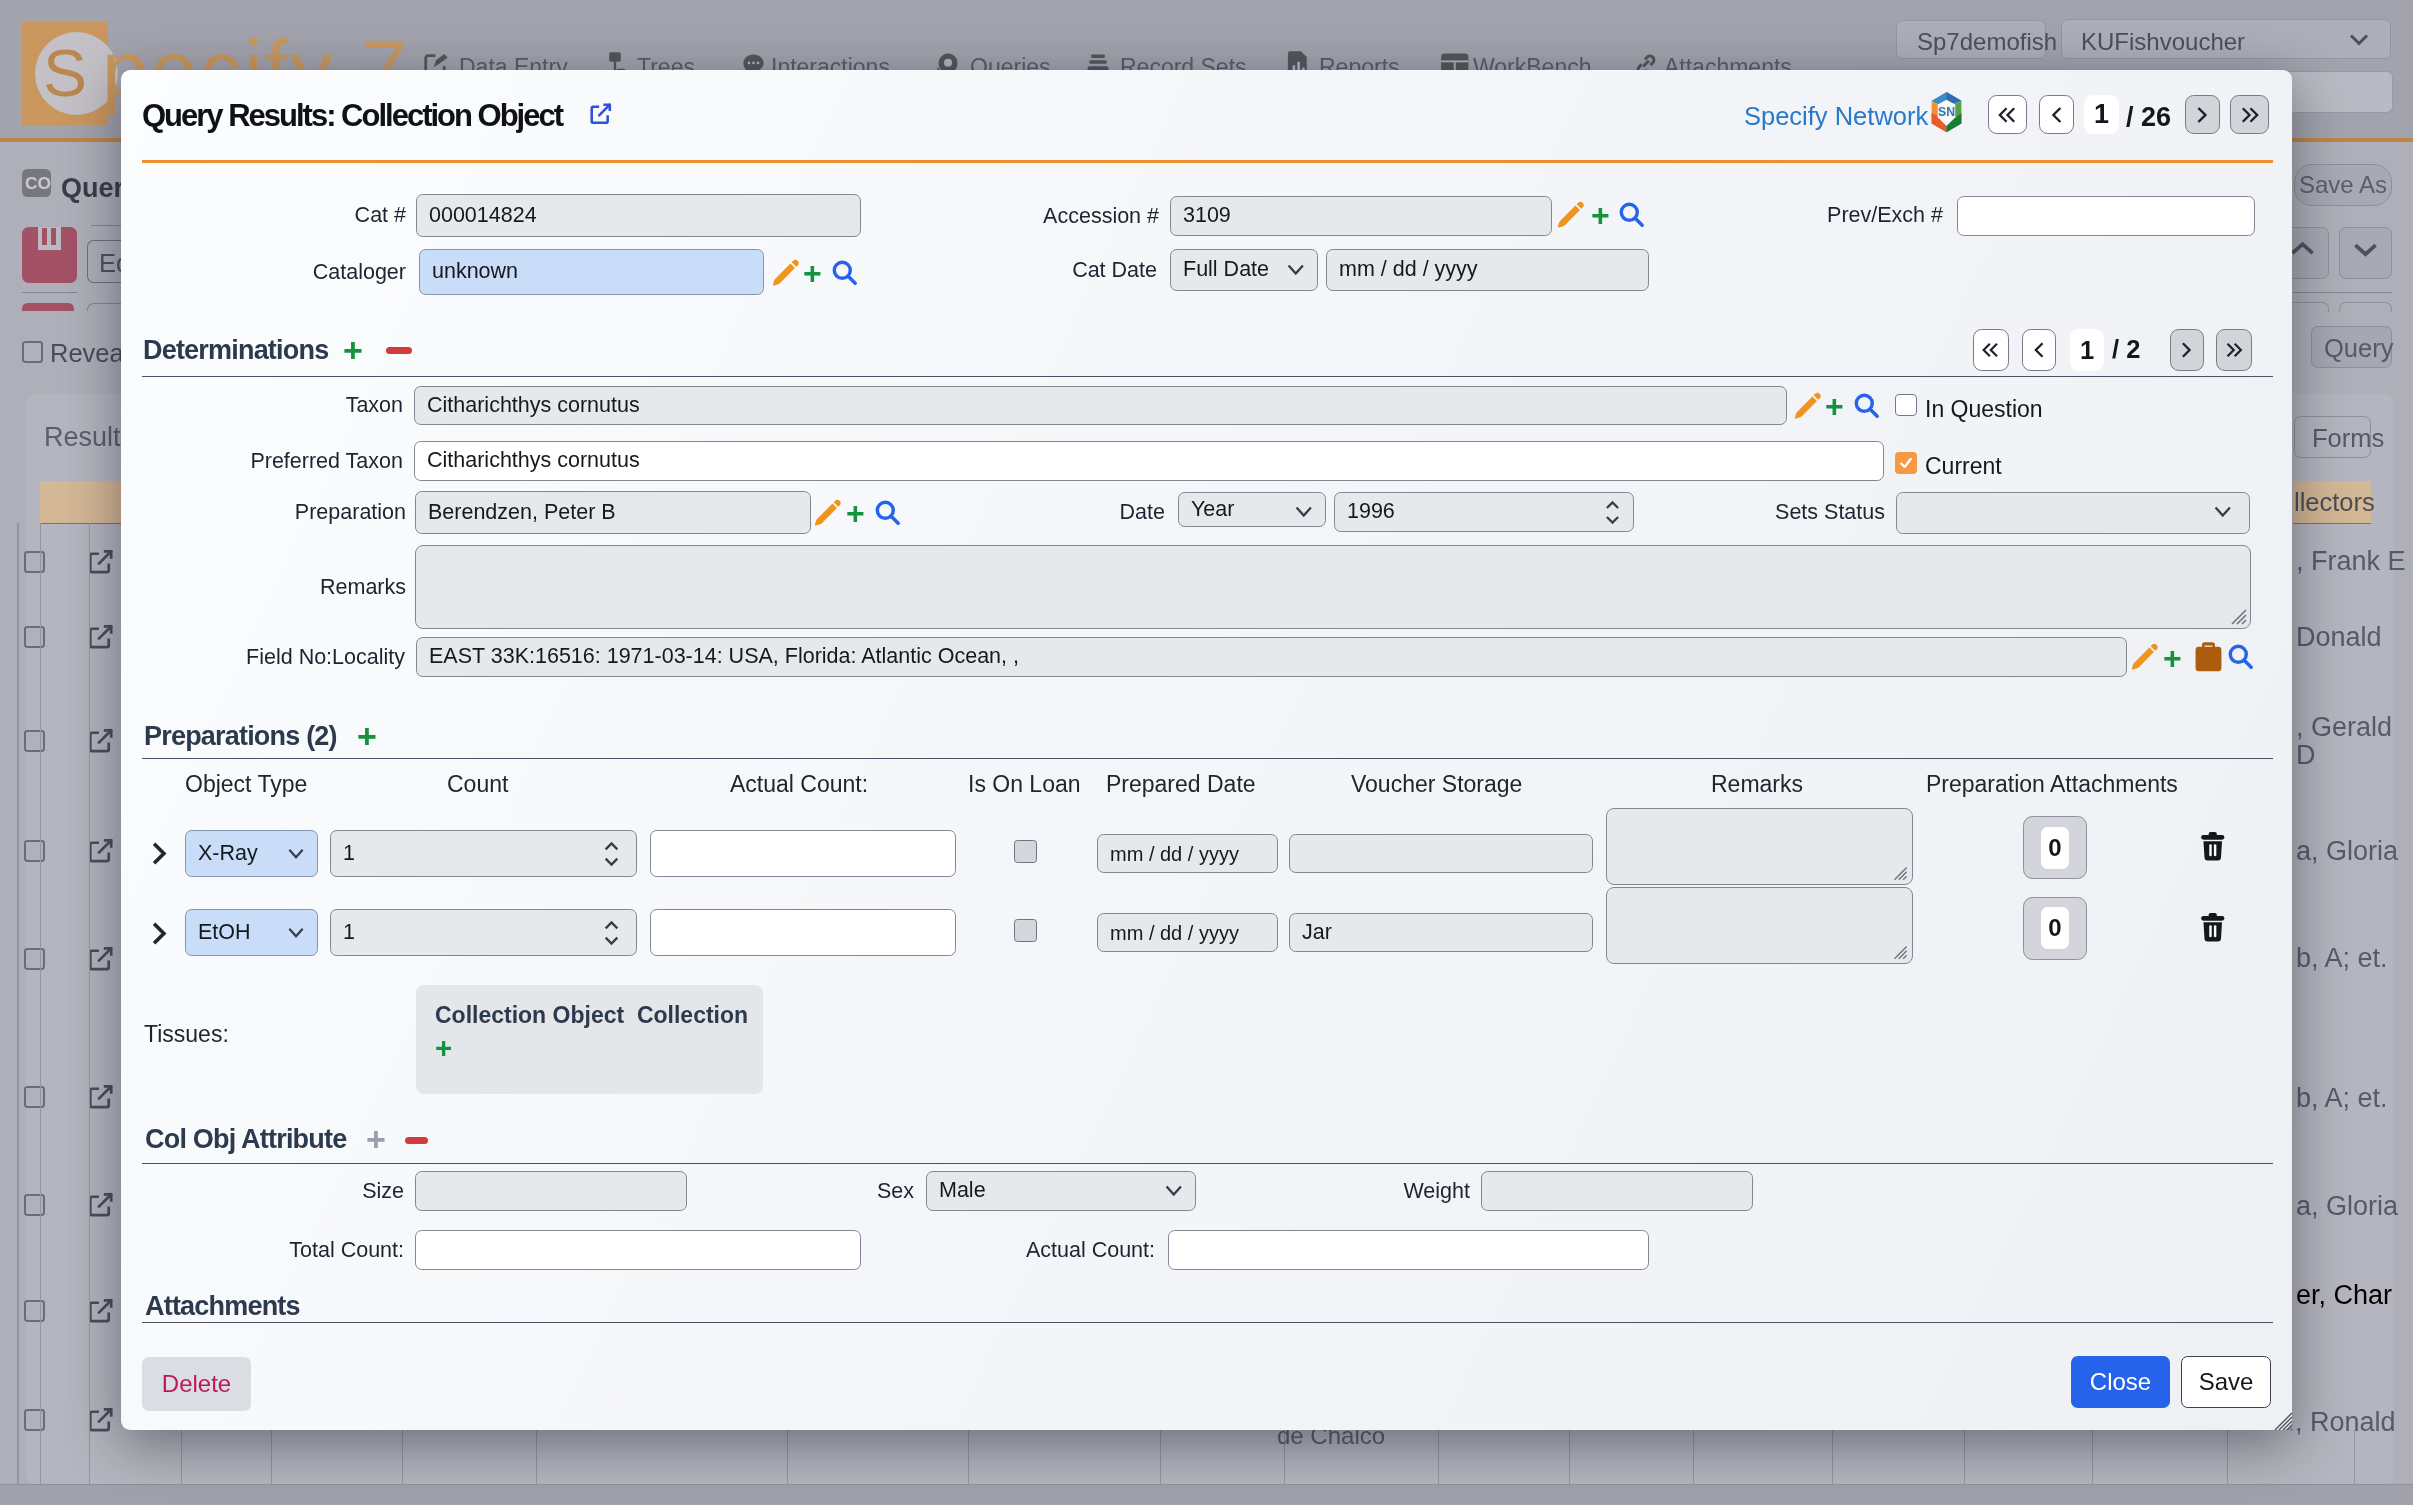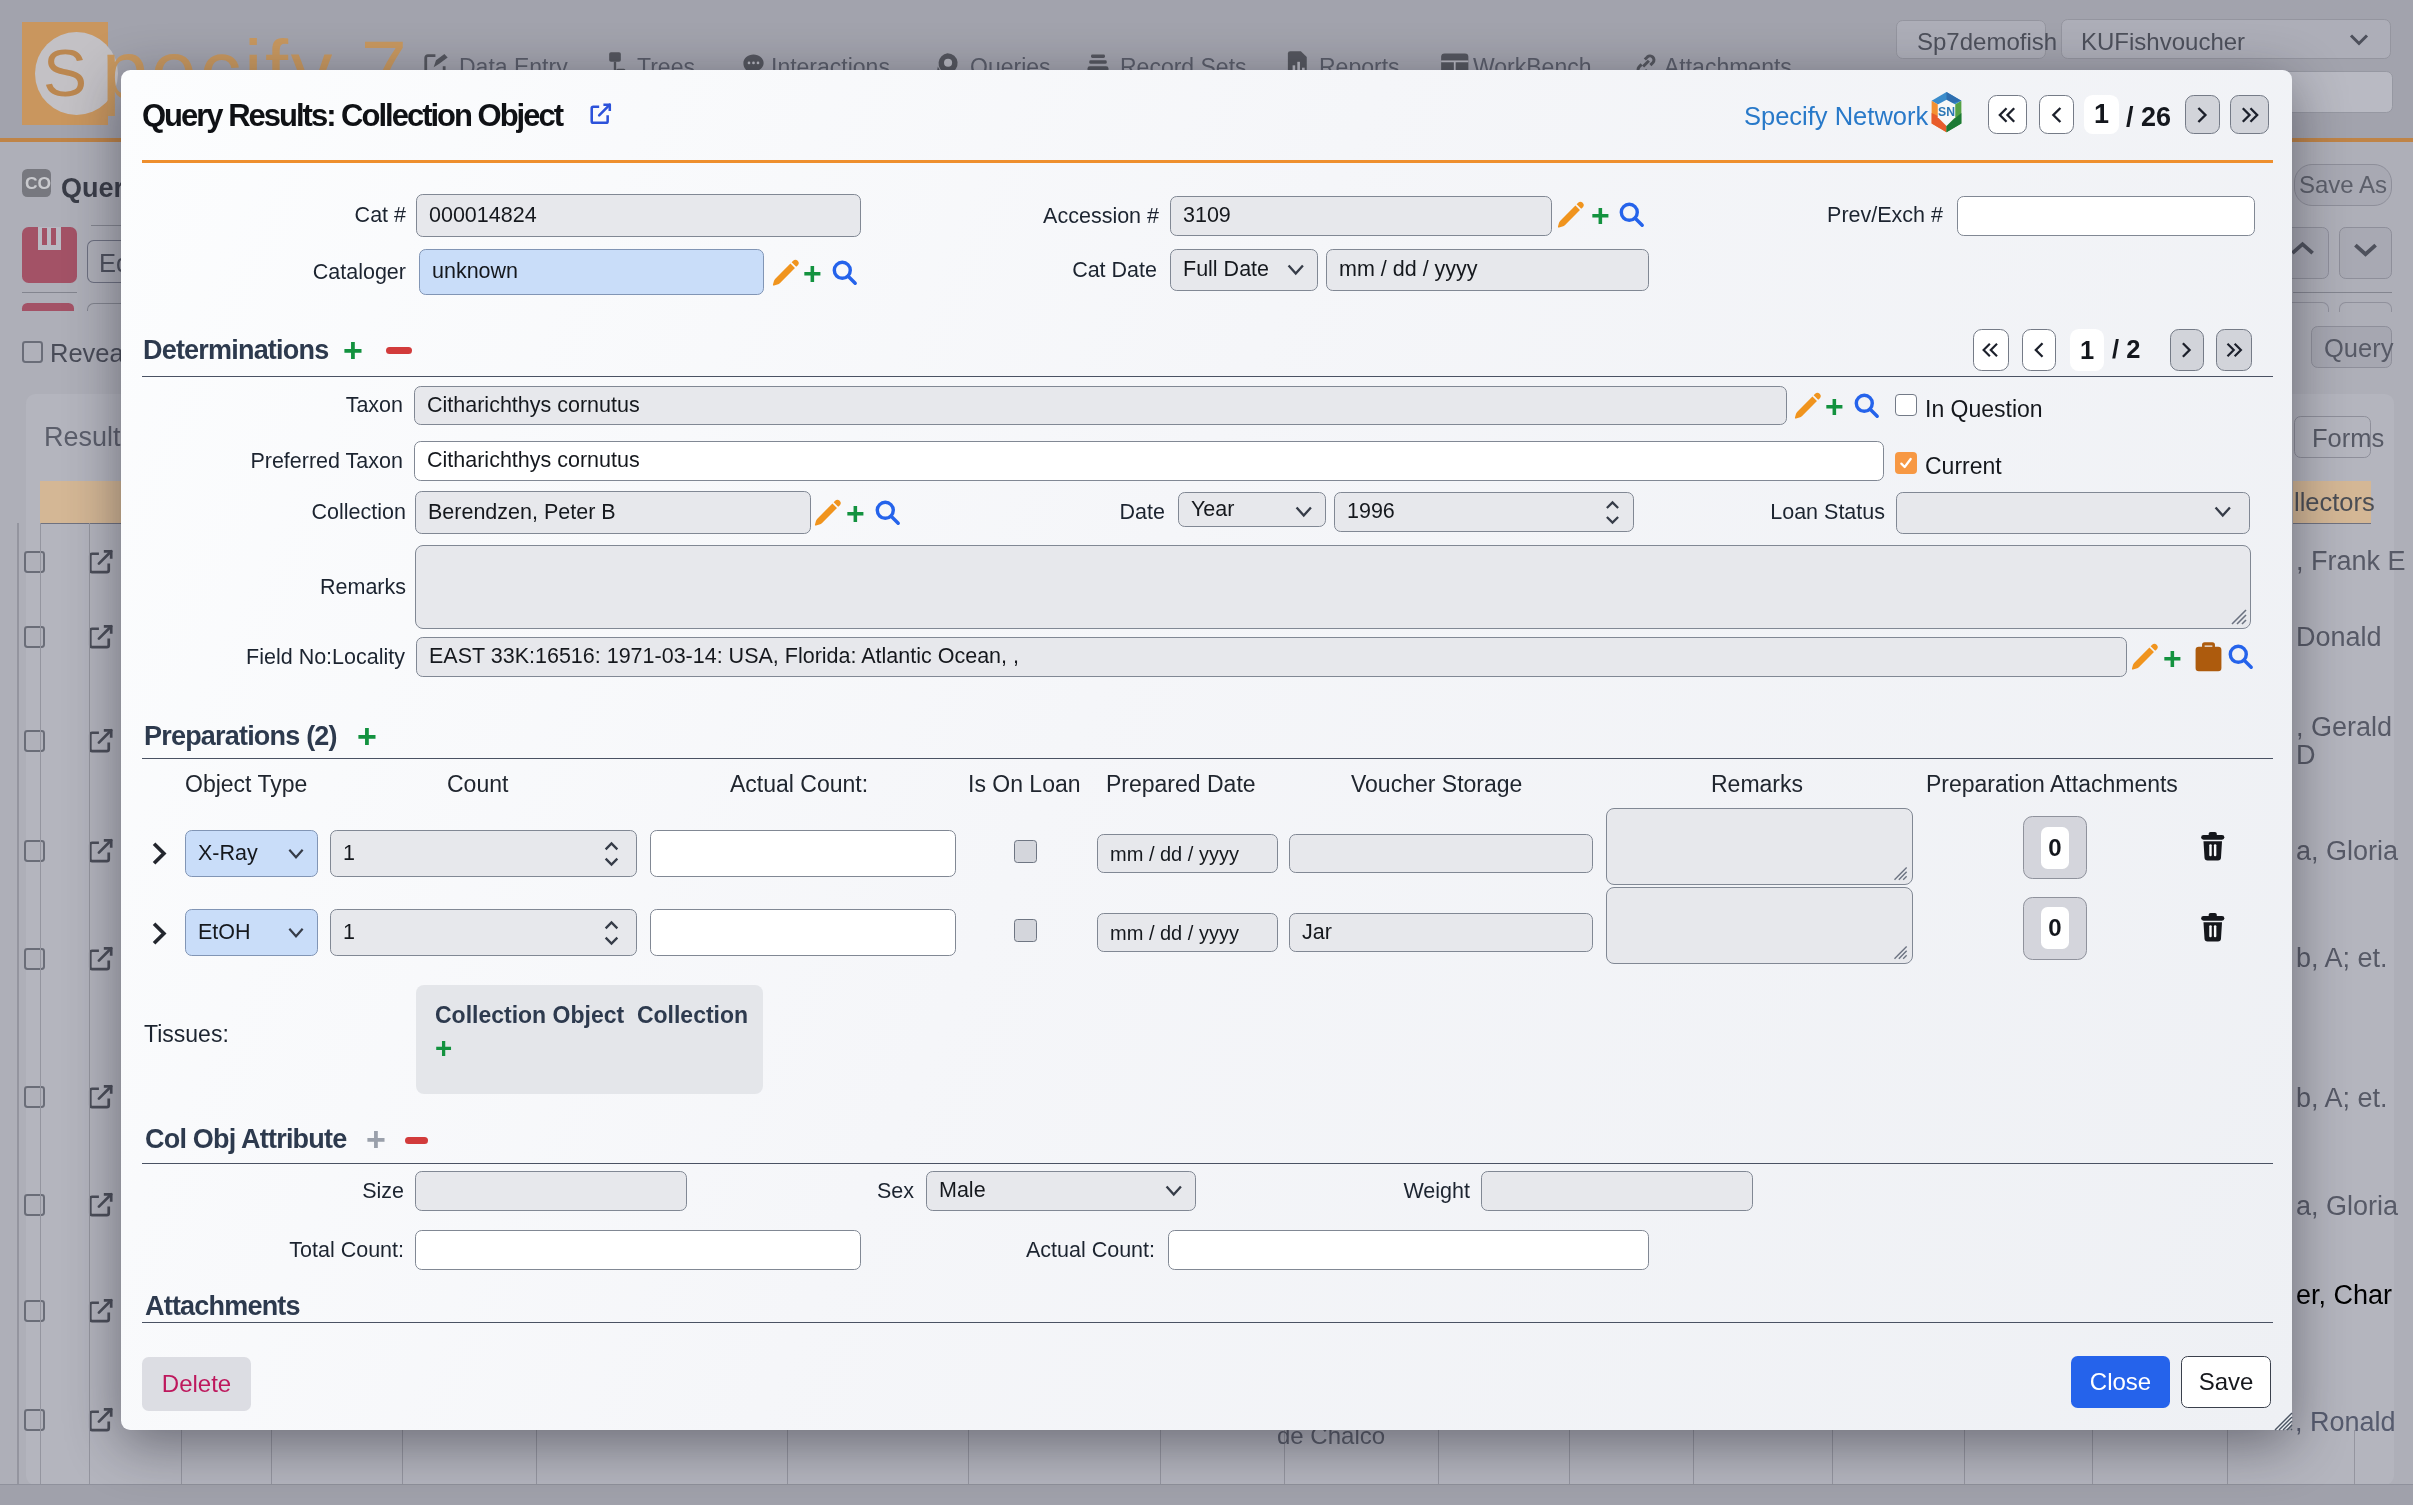--- a/index.html
+++ b/index.html
@@ -369,21 +369,21 @@
 
   <div class="lbl" style="left:202px;top:441px;width:201px;height:40px">Preferred Taxon</div>
   <div class="inp wht" style="left:414px;top:441px;width:1470px;height:40px">Citharichthys cornutus</div>
   <div class="abs ctr" style="left:1895px;top:452px;width:22px;height:22px;background:#f79843;border-radius:4px">
     <svg width="16" height="16" viewBox="0 0 24 24">
         <polyline points="5,13 10,18 19,6" fill="none" stroke="#fff" stroke-width="3.4" stroke-linecap="round" stroke-linejoin="round"></polyline>
       </svg>
   </div>
   <div class="abs" style="left:1925px;top:453px;font:23px 'Liberation Sans';color:#15181d">Current</div>
 
-  <div class="lbl" style="left:205px;top:491px;width:201px;height:43px">Collection</div>
+  <div class="lbl" style="left:205px;top:491px;width:201px;height:43px">Preparation</div>
   <div class="inp" style="left:415px;top:491px;width:396px;height:43px">Berendzen, Peter B</div>
   <svg class="abs" style="left:813px;top:498px" width="29.5" height="29.5" viewBox="0 0 24 24" fill="#f0941e">
       <path d="M21.7 2.3a2.6 2.6 0 0 0-3.7 0l-1.2 1.2 3.7 3.7 1.2-1.2a2.6 2.6 0 0 0 0-3.7zM19.5 8.2l-3.7-3.7L3.7 16.6a5.2 5.2 0 0 0-1.3 2.2l-.8 2.7a.75.75 0 0 0 .9.9l2.7-.8a5.2 5.2 0 0 0 2.2-1.3L19.5 8.2z"></path>
     </svg>
   <div class="abs" style="left:846px;top:495px;font:700 32px 'Liberation Sans';color:#13923f">+</div>
   <svg class="abs" style="left:873px;top:498px" width="29.5" height="29.5" viewBox="0 0 24 24" fill="none" stroke="#2563eb" stroke-width="2.8">
       <circle cx="10" cy="10" r="6.5"></circle>
       <path d="M15 15l5.5 5.5" stroke-linecap="round"></path>
     </svg>
   <div class="lbl" style="left:964px;top:491px;width:201px;height:43px">Date</div>
@@ -391,21 +391,21 @@
   <svg class="abs" style="left:1293px;top:504px" width="21.5" height="16" viewBox="0 0 24 16">
       <polyline points="4,3 12,12 20,3" fill="none" stroke="#363c48" stroke-width="2.6"></polyline>
     </svg>
   <div class="inp" style="left:1334px;top:492px;width:300px;height:40px">1996</div>
   <svg class="abs" style="left:1603px;top:499px" width="19" height="27" viewBox="0 0 16 24">
       <g fill="none" stroke="#363c48" stroke-width="2">
         <polyline points="3,8 8,3 13,8"></polyline>
         <polyline points="3,16 8,21 13,16"></polyline>
       </g>
     </svg>
-  <div class="lbl" style="left:1684px;top:491px;width:201px;height:43px">Loan Status</div>
+  <div class="lbl" style="left:1684px;top:491px;width:201px;height:43px">Sets Status</div>
   <div class="inp" style="left:1896px;top:492px;width:354px;height:42px"></div>
   <svg class="abs" style="left:2212px;top:504px" width="21.5" height="16" viewBox="0 0 24 16">
       <polyline points="4,3 12,12 20,3" fill="none" stroke="#363c48" stroke-width="2.6"></polyline>
     </svg>
 
   <div class="lbl" style="left:205px;top:545px;width:201px;height:84px">Remarks</div>
   <div class="inp" style="left:415px;top:545px;width:1836px;height:84px;align-items:flex-start;border-radius:8px"></div>
   <svg class="abs" style="left:2228px;top:606px" width="20" height="20" viewBox="0 0 20 20">
       <g stroke="#6b7280" stroke-width="1.6">
         <line x1="4" y1="18" x2="18" y2="4"></line>

